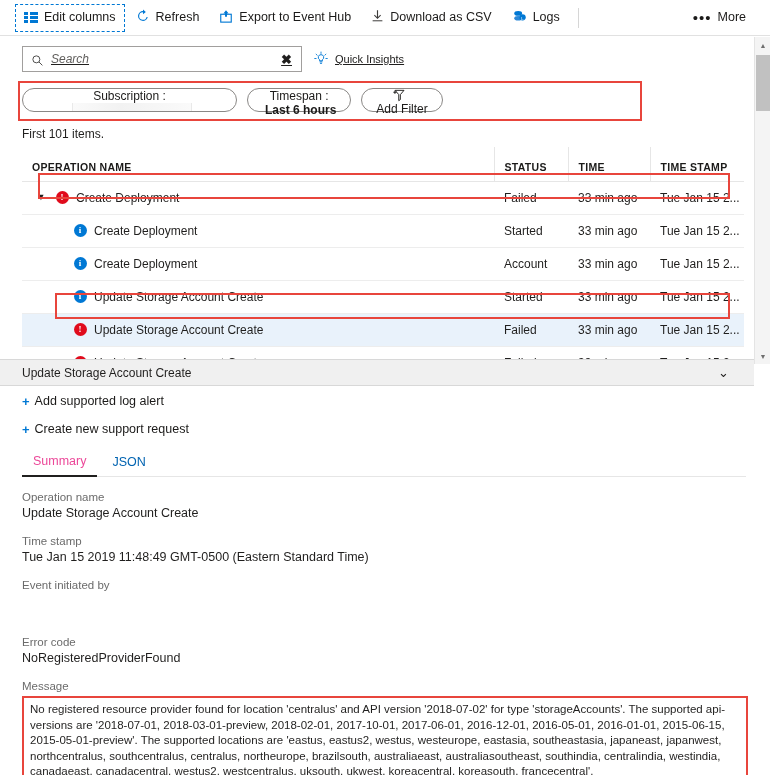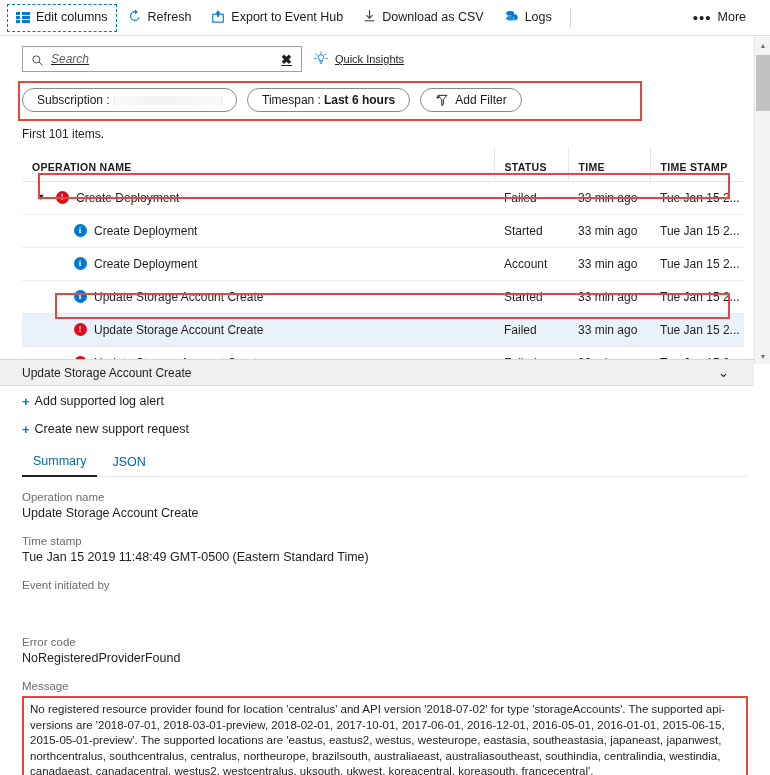--- a/index.html
+++ b/index.html
@@ -11,21 +11,21 @@
     color: #201f1e;
     overflow: hidden;
   }
   .app { position: relative; width: 770px; height: 775px; background:#fff; }
 
   
   .toolbar {
     height: 36px;
     display: flex;
     align-items: center;
-    padding-left: 6px;
+    padding-left: 14px;
     border-bottom: 1px solid #e1e1e1;
     background: #fff;
     font-size: 12.5px;
     white-space: nowrap;
   }
   .tb-item {
     display: inline-flex;
     align-items: center;
     gap: 6px;
     height: 30px;
@@ -98,21 +98,21 @@
     width: 614px;
   }
   .pill {
     height: 24px;
     border: 1px solid #8a8886;
     border-radius: 12px;
     background: #fff;
     display: inline-flex; align-items: center;
     padding: 0 14px;
     font-size: 12px; color: #1b1a19;
-    cursor: pointer; white-space: nowrap;
+    cursor: pointer; white-space: nowrap; flex-direction: column;
   }
   .pill b { font-weight: bold; margin-left: 3px; }
   .pill .redacted {
     display:inline-block; width: 120px; height: 9px;
     margin-left: 4px;
     background: linear-gradient(90deg,#fafafa,#f2f2f2 40%,#fafafa);
     border-left:1px solid #e9e9e9; border-right:1px solid #e9e9e9;
   }
   .pill.subscription { width: 215px; justify-content: flex-start;}
   .pill .plus-funnel { position:relative; width:16px; height:13px; margin-right:4px;}
@@ -214,21 +214,21 @@
   .tabs {
     margin: 7px 0 0 22px;
     width: 724px;
     border-bottom: 1px solid #e6e6e6;
     display: flex; align-items: flex-end; gap: 4px;
   }
   .tab {
     font-size:12.5px; padding: 4px 11px 7px 11px; cursor:pointer;
     color:#0063b1;
   }
-  .tab.active { color:#0369a1; border-bottom: 2px solid #201f1e; margin-bottom:-1px; }
+  .tab.active { color:#ec4899; border-bottom: 2px solid #201f1e; margin-bottom:-1px; }
 
   .fields { padding: 12px 0 0 22px; }
   .fld-label { font-size: 11.5px; color:#6b6b6b; margin-top: 13px; }
   .fld-value { font-size: 12.5px; color:#201f1e; margin-top: 3px; min-height: 16px;}
   .fld-label.first { margin-top: 2px; }
 
   .msgbox {
     position: relative;
     margin: 4px 0 0 22px;
     width: 726px;

